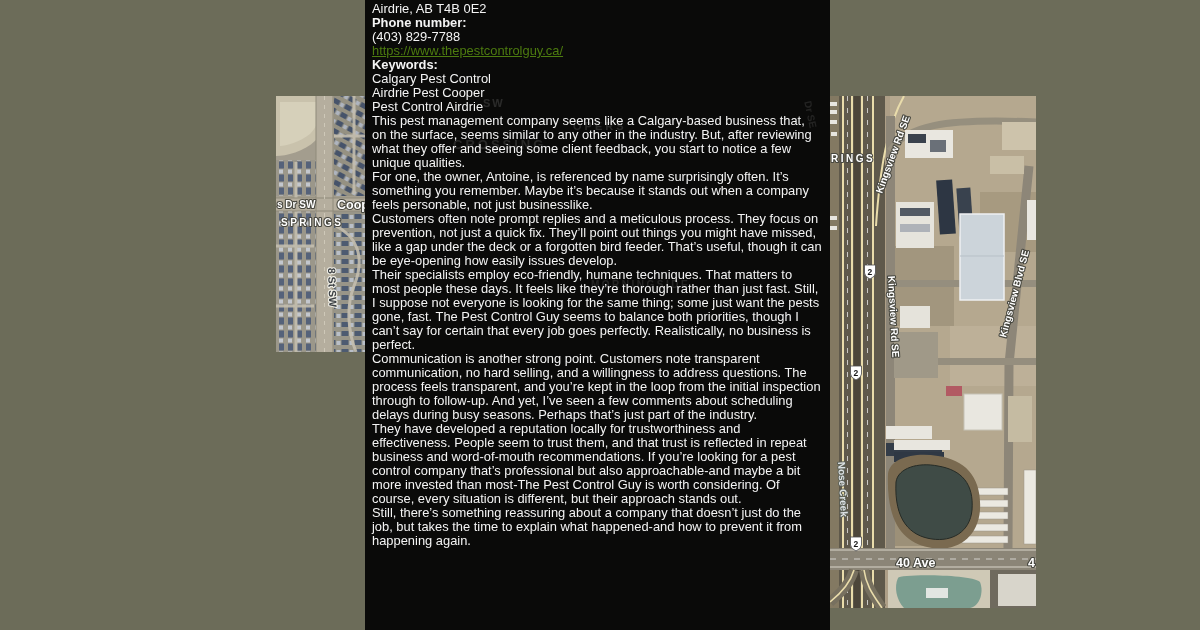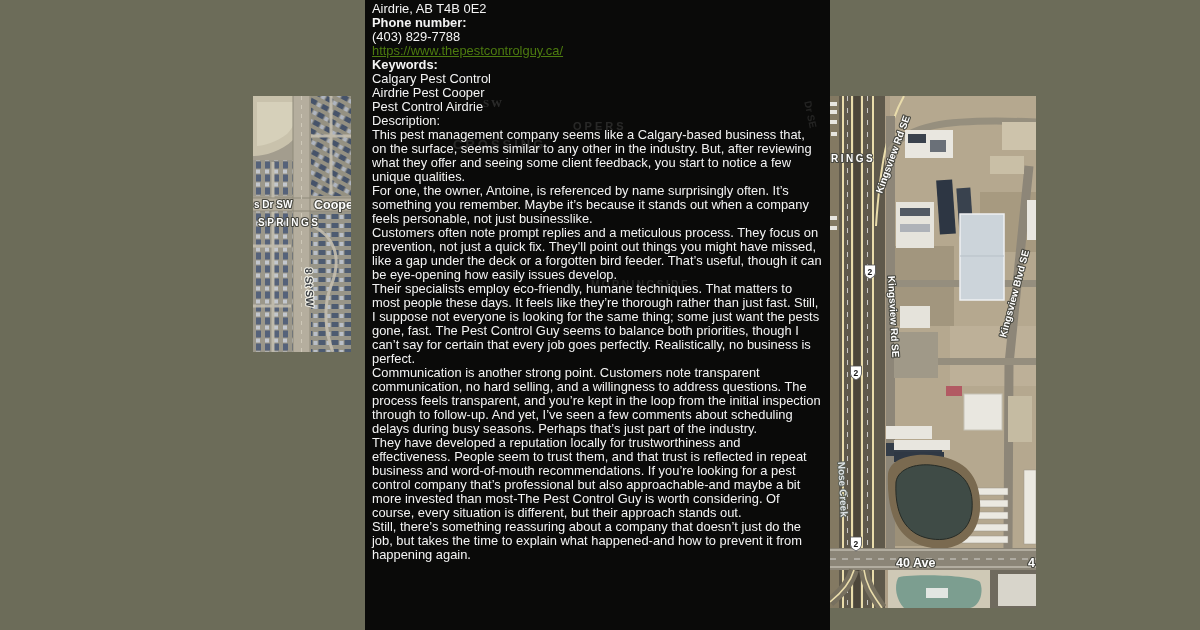--- a/index.html
+++ b/index.html
@@ -1,30 +1,30 @@
 <!DOCTYPE html>
 <html><head>
 <meta charset="utf-8">
 <style>
   html,body{margin:0;padding:0;}
   body{width:1200px;height:630px;overflow:hidden;background:#6c6c59;}
   .stage{position:relative;width:1200px;height:630px;background:#6c6c59;overflow:hidden;
          font-family:"Liberation Sans", sans-serif;}
   .map{position:absolute;overflow:hidden;}
   .map svg{display:block;}
-  .map-left{left:253px;top:96px;width:98px;height:256px;}
+  .map-left{left:276px;top:96px;width:98px;height:256px;}
   .map-right{left:830px;top:96px;width:206px;height:512px;}
   .panel{position:absolute;left:365px;top:0;width:465px;height:630px;background:#0a0a09;z-index:2;}
   .content{position:relative;z-index:2;padding:2px 8px 0 7px;color:#f4f4f4;
            font-size:12.9px;line-height:14px;}
   .line{white-space:pre-wrap;}
   .bold{font-weight:bold;}
   .weblink{color:#4d7c0f;text-decoration:underline;cursor:pointer;text-align:right;}
   .ghost{position:absolute;z-index:1;color:#ffffff;font-weight:bold;white-space:nowrap;}
-  .g-sw{left:118px;top:97px;font-size:11px;letter-spacing:2px;opacity:.13;font-family:Liberation Serif, serif;}
+  .g-sw{left:118px;top:97px;font-size:11px;letter-spacing:2px;opacity:.13;}
   .g-opers{left:208px;top:120px;font-size:11px;letter-spacing:3px;opacity:.12;}
   .g-crossing{left:88px;top:137px;font-size:13px;letter-spacing:3px;opacity:.12;}
   .g-morningside{left:226px;top:279px;font-size:10px;letter-spacing:2.5px;opacity:.11;}
   .g-drse{left:448px;top:100px;font-size:10px;opacity:.10;transform:rotate(78deg);transform-origin:left top;}
   
   .maplabel{font-family:"Liberation Sans",sans-serif;font-weight:bold;fill:#ffffff;
             stroke:#47473f;stroke-width:2.2px;paint-order:stroke;stroke-linejoin:round;}
   .roadlabel{font-family:"Liberation Sans",sans-serif;font-weight:bold;fill:#3d4145;
              stroke:#efeee6;stroke-width:2.2px;paint-order:stroke;stroke-linejoin:round;}
   .waterlabel{font-family:"Liberation Sans",sans-serif;font-weight:bold;fill:#dde2e4;
@@ -100,21 +100,20 @@
 
     <div class="content">
       <div class="line">Airdrie, AB T4B 0E2</div>
       <div class="line bold">Phone number:</div>
       <div class="line">(403) 829-7788</div>
       <div class="line"><a class="weblink" href="#">https://www.thepestcontrolguy.ca/</a></div>
       <div class="line bold">Keywords:</div>
       <div class="line">Calgary Pest Control</div>
       <div class="line">Airdrie Pest Cooper</div>
       <div class="line">Pest Control Airdrie</div>
-      <div class="line">Description:</div>
       <div class="line">This pest management company seems like a Calgary-based business that, on the surface, seems similar to any other in the industry. But, after reviewing what they offer and seeing some client feedback, you start to notice a few unique qualities.</div>
       <div class="line">For one, the owner, Antoine, is referenced by name surprisingly often. It’s something you remember. Maybe it’s because it stands out when a company feels personable, not just businesslike.</div>
       <div class="line">Customers often note prompt replies and a meticulous process. They focus on prevention, not just a quick fix. They’ll point out things you might have missed, like a gap under the deck or a forgotten bird feeder. That’s useful, though it can be eye-opening how easily issues develop.</div>
       <div class="line">Their specialists employ eco-friendly, humane techniques. That matters to most people these days. It feels like they’re thorough rather than just fast. Still, I suppose not everyone is looking for the same thing; some just want the pests gone, fast. The Pest Control Guy seems to balance both priorities, though I can’t say for certain that every job goes perfectly. Realistically, no business is perfect.</div>
       <div class="line">Communication is another strong point. Customers note transparent communication, no hard selling, and a willingness to address questions. The process feels transparent, and you’re kept in the loop from the initial inspection through to follow-up. And yet, I’ve seen a few comments about scheduling delays during busy seasons. Perhaps that’s just part of the industry.</div>
       <div class="line">They have developed a reputation locally for trustworthiness and effectiveness. People seem to trust them, and that trust is reflected in repeat business and word-of-mouth recommendations. If you’re looking for a pest control company that’s professional but also approachable-and maybe a bit more invested than most-The Pest Control Guy is worth considering. Of course, every situation is different, but their approach stands out.</div>
       <div class="line">Still, there’s something reassuring about a company that doesn’t just do the job, but takes the time to explain what happened-and how to prevent it from happening again.</div>
 
     </div>
   </div>

